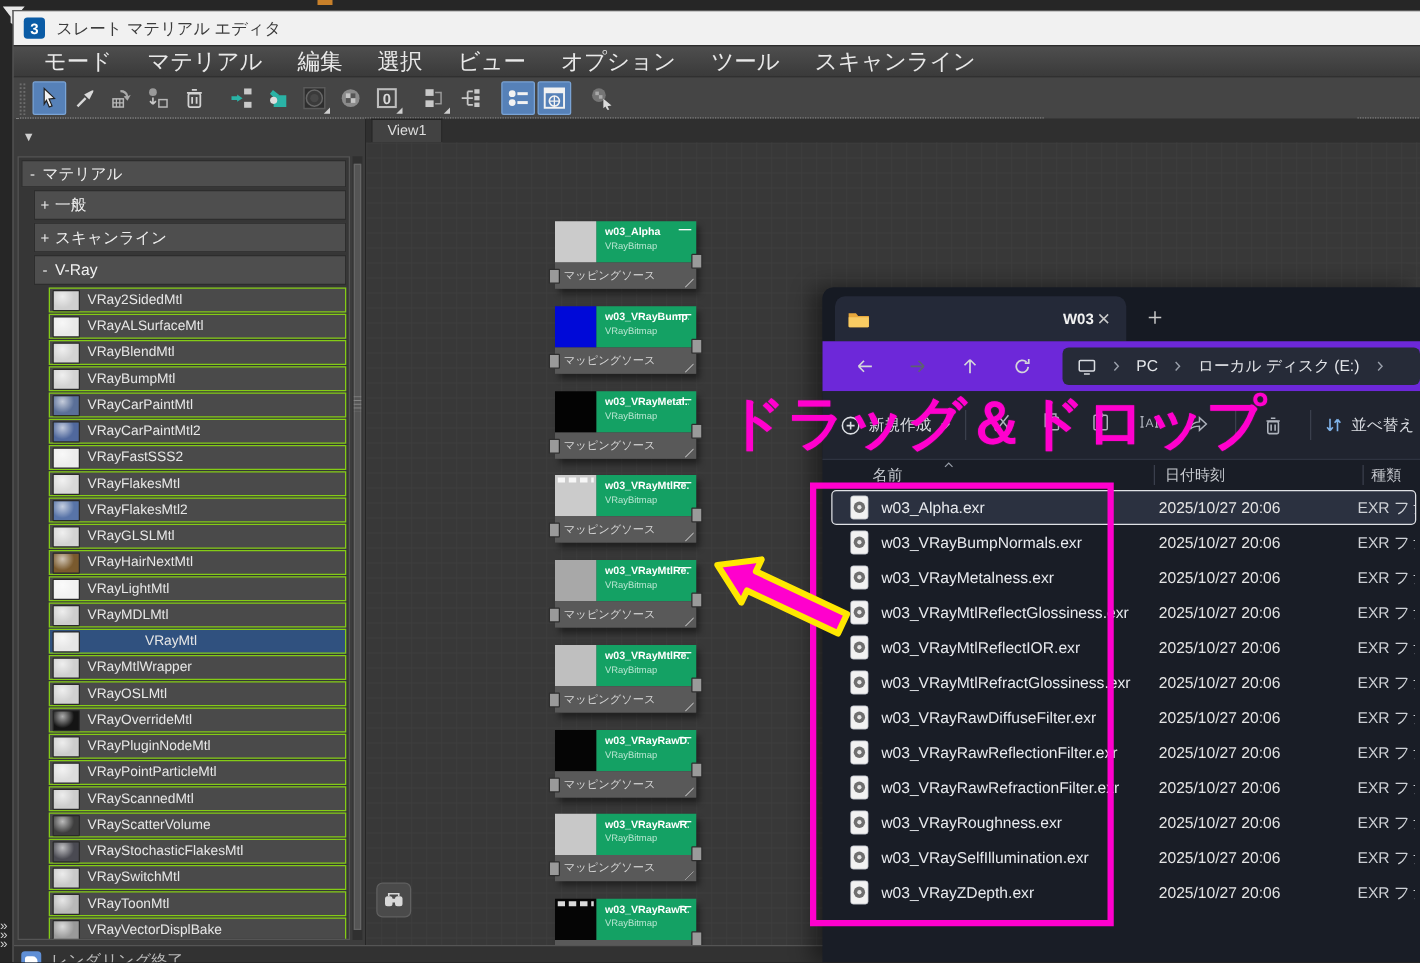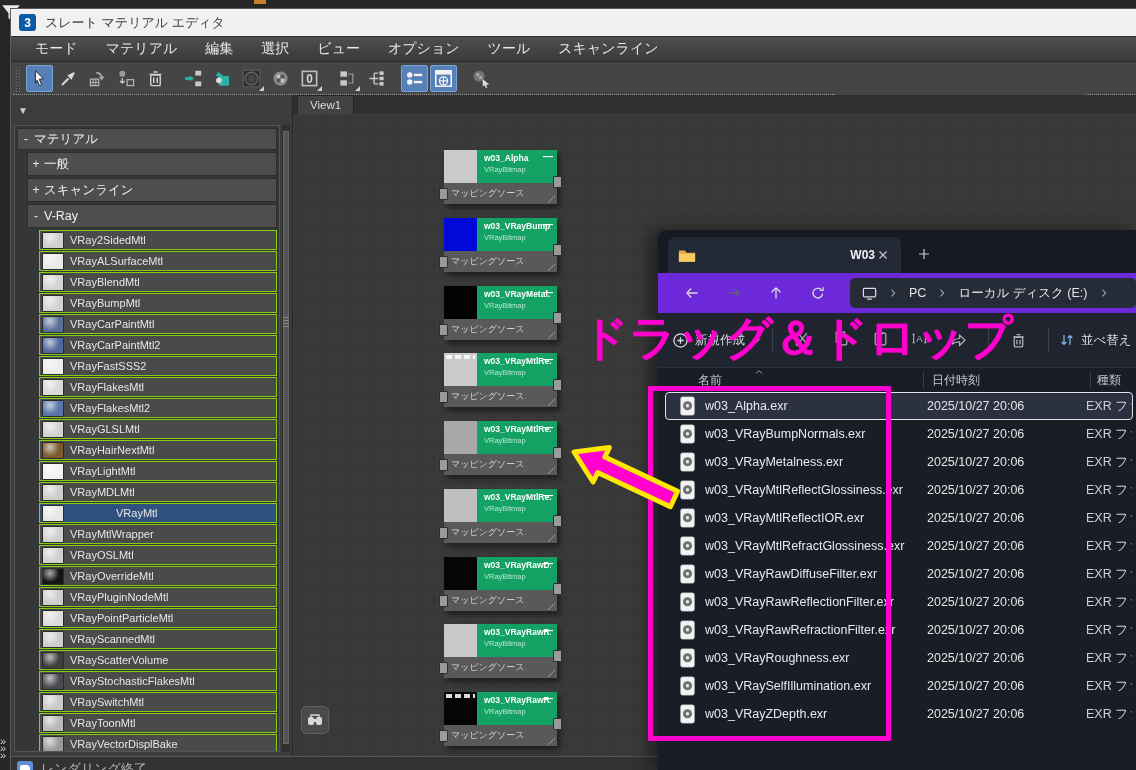--- a/index.html
+++ b/index.html
@@ -14,21 +14,21 @@
   .bg-chevrons{position:absolute;left:0px;top:738px;width:10px;color:#cfcfcf;font-size:11px;line-height:7px;letter-spacing:-1px;}
 
   
   #editor{position:absolute;left:10px;top:8px;right:0;bottom:0;background:#3f3f3f;border-left:1px solid #5a5a5a;border-top:1px solid #5a5a5a;}
   #titlebar{position:absolute;left:0;top:0;right:0;height:27px;background:#f1f1f1;display:flex;align-items:center;padding-left:8px;box-sizing:border-box;}
   #app-logo{width:17px;height:17px;background:#0a5ba5;border-radius:3px;color:#fff;font-size:12px;font-weight:bold;
             display:flex;align-items:center;justify-content:center;margin-right:9px;}
   #window-title{color:#3c3c3c;font-size:13px;}
   #menubar{position:absolute;left:0;top:27px;right:0;height:26px;background:linear-gradient(#4e4e4e,#3a3a3a);
            border-top:1px solid #2c2c2c;border-bottom:1px solid #2c2c2c;display:flex;align-items:center;padding-left:10px;box-sizing:border-box;}
-  .menu-item{color:#e9e9e9;font-size:14px;padding:0 14px;height:100%;display:flex;align-items:center;cursor:default;}
+  .menu-item{color:#e9e9e9;font-size:18px;padding:0 14px;height:100%;display:flex;align-items:center;cursor:default;}
   #main-toolbar{position:absolute;left:0;top:53px;right:0;height:33px;background:#454545;display:flex;align-items:center;padding-left:4px;box-sizing:border-box;}
   .tb-grip{width:6px;height:26px;margin-right:4px;background-image:radial-gradient(#6d6d6d 1px,transparent 1px);background-size:3px 3px;}
   .tb-btn{width:27px;height:27px;margin:0 1px;border-radius:2px;display:flex;align-items:center;justify-content:center;position:relative;}
   .tb-btn .ic{width:19px;height:19px;}
   .tb-btn.active{background:#5681b8;border:1px solid #7aa4d6;box-sizing:border-box;}
   .tb-btn.flyout::after{content:"";position:absolute;right:1px;bottom:1px;border-left:5px solid transparent;border-bottom:5px solid #cfcfcf;}
   .tb-sep{width:9px;height:1px;}
   #toolbar-dotted{position:absolute;left:2px;top:85px;width:822px;border-top:1px dotted #999;}
   .tr-dotted{position:absolute;left:1075px;top:85px;width:61px;border-top:1px dotted #999;}
   .tr-graybox{position:absolute;left:1093px;top:94px;width:43px;height:28px;background:#a9a9a9;border:1px solid #7c7c7c;}
@@ -55,21 +55,21 @@
       background-image:linear-gradient(#888 1px,transparent 1px);background-size:100% 3px;}
 
   
   #canvas{position:absolute;left:282px;top:86px;right:0;height:661px;background:#303030;}
   #view-tabbar{height:19px;background:#2f2f2f;border-bottom:1px solid #232323;display:flex;align-items:flex-end;}
   #view-tab{height:18px;margin-left:4px;padding:0 12px;background:#424242;border:1px solid #232323;border-bottom:none;
             color:#ddd;font-size:11.5px;display:flex;align-items:center;}
   #grid{position:absolute;left:0;top:19px;right:0;bottom:0;background-color:#383838;
         background-image:linear-gradient(#3d3d3d 1px,transparent 1px),linear-gradient(90deg,#3d3d3d 1px,transparent 1px);
         background-size:12px 12px;overflow:hidden;}
-  .node{position:absolute;left:151px;width:113px;height:54px;box-shadow:3px 4px 5px rgba(0,0,0,.45);}
+  .node{position:absolute;left:151px;width:113px;height:54px;box-shadow:3px 4px 5px rgba(0,0,0,.45);margin-top:27px;}
   .node .hdr{position:absolute;left:33px;right:0;top:0;height:33px;background:var(--node-green,#14a164);padding:3px 6px 0 7px;box-sizing:border-box;}
   .node .hdr .t{color:#fff;font-size:8.5px;font-weight:bold;white-space:nowrap;overflow:hidden;}
   .node .hdr .s{color:rgba(225,248,236,.8);font-size:7.5px;margin-top:2px;}
   .node .min{position:absolute;right:4px;top:1px;color:#fff;font-size:10px;font-weight:bold;}
   .node .thumb{position:absolute;left:0;top:0;width:33px;height:33px;background:var(--c,#ccc);}
   .node .thumb.dash::before{content:"";position:absolute;left:2px;top:2px;right:2px;height:4px;
         background-image:linear-gradient(90deg,rgba(255,255,255,.85) 6px,transparent 6px);background-size:9px 4px;}
   .node .body{position:absolute;left:0;right:0;top:33px;height:21px;background:#595959;display:flex;align-items:center;}
   .node .body .slot{color:#d6d6d6;font-size:9px;padding-left:7px;}
   .node .sockL{position:absolute;left:-5px;top:38px;width:7px;height:10px;background:#9a9a9a;border:1px solid #2e2e2e;border-radius:1px;}

